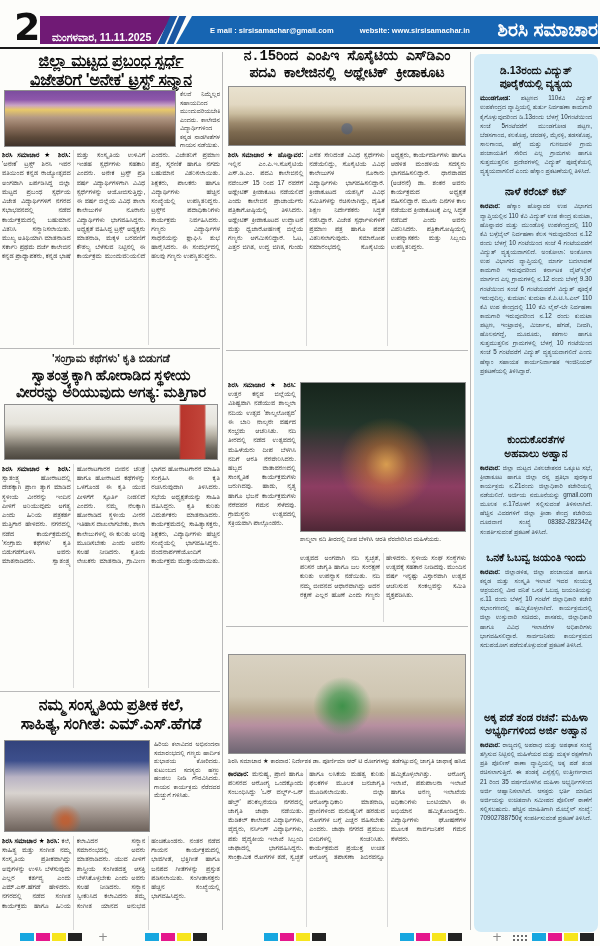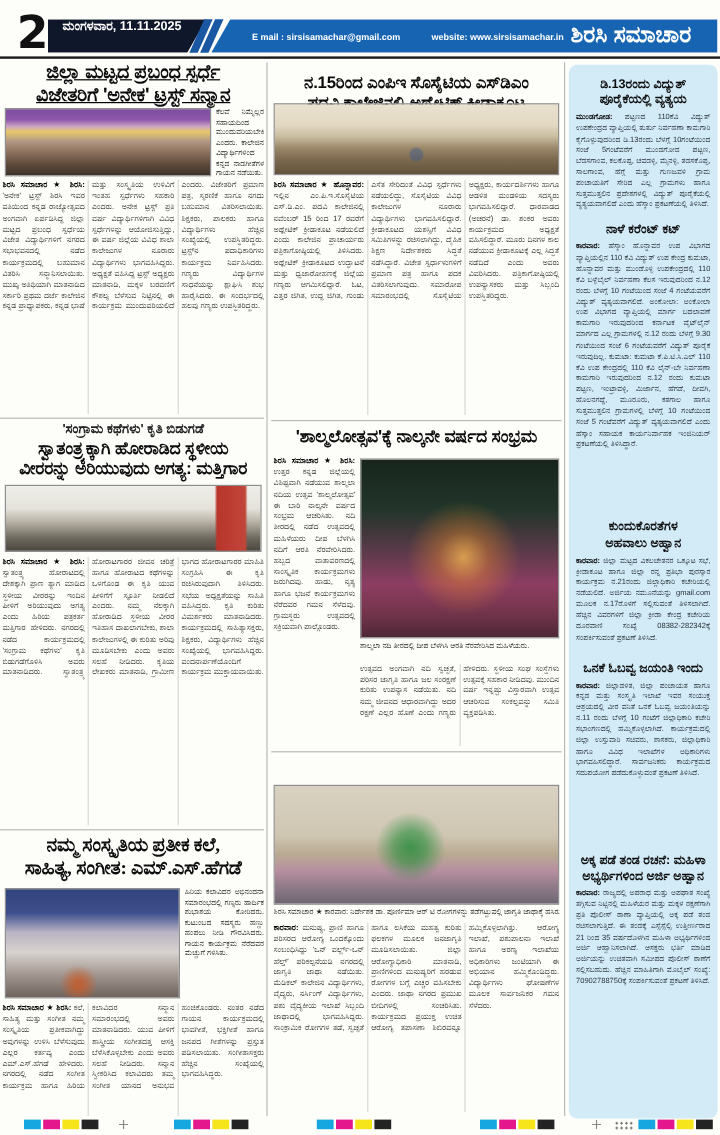--- a/index.html
+++ b/index.html
@@ -3,30 +3,30 @@
 <meta charset="utf-8">
 <style>
   html,body{margin:0;padding:0;}
   body{background:#e8e8e4;font-family:"Liberation Sans","DejaVu Sans",sans-serif;}
   .page{position:relative;width:600px;height:946px;background:#fdfdfa;overflow:hidden;}
   .abs{position:absolute;}
 
   
   .pagenum{left:14px;top:8px;font-size:38px;font-weight:bold;color:#111;line-height:1;
            font-family:"DejaVu Sans",sans-serif;}
-  .datebar{left:40px;top:16px;width:132px;height:28px;background:#0f172a;
+  .datebar{left:40px;top:16px;width:132px;height:28px;background:#701a75;
            clip-path:polygon(0 0,100% 0,calc(100% - 16px) 100%,0 100%);
-           display:flex;align-items:flex-start;}
+           display:flex;align-items:flex-end;}
   .datebar span{color:#fff;font-weight:bold;font-size:10.5px;padding-left:12px;white-space:nowrap;}
   .slash{top:16px;width:7px;height:28px;background:#1a57a2;transform:skewX(-24deg);}
   .bluebar{left:176px;top:16px;width:422px;height:28px;background:#1765b2;
            clip-path:polygon(16px 0,100% 0,100% 100%,0 100%);
            display:flex;align-items:center;}
   .contact{color:#fff;font-weight:bold;font-size:7.5px;white-space:nowrap;}
-  .masthead{color:#fff;font-weight:bold;font-size:19px;margin-left:auto;padding-right:22px;white-space:nowrap;}
+  .masthead{color:#fff;font-weight:bold;font-size:19px;margin-left:auto;padding-right:0;white-space:nowrap;}
   .headrule{left:0;top:47px;width:600px;height:2px;background:#1a1a1a;}
 
   
   .vrule{width:1px;background:#b9b9b9;}
   .hrule{height:1px;background:#b9b9b9;}
 
   
   .headline{font-weight:bold;color:#0d0d0d;text-align:center;line-height:1.18;
             white-space:pre-line;letter-spacing:-.2px;}
   .kicker{font-weight:bold;color:#222;text-align:center;font-size:11px;}
@@ -107,44 +107,41 @@
     <div class="headline" style="font-size:16px;">ಜಿಲ್ಲಾ ಮಟ್ಟದ ಪ್ರಬಂಧ ಸ್ಪರ್ಧೆ
 ವಿಜೇತರಿಗೆ 'ಅನೇಕ' ಟ್ರಸ್ಟ್ ಸನ್ಮಾನ</div>
   </div>
   <div class="abs photo ph1" style="left:4px;top:90px;width:172px;height:57px;"></div>
   <div class="abs caption" style="left:180px;top:90px;width:40px;height:57px;">ಕೆಲವೆ ನಿಮ್ಮೆಲ್ಲರ ಸಹಾಯದಿಂದ ಮುಂದುವರಿಯಬೇಕಿದೆ ಎಂದರು. ಕಾಲೇಜಿನ ವಿದ್ಯಾರ್ಥಿಗಳಿಂದ ಕನ್ನಡ ನಾಡಗೀತೆಗಳ ಗಾಯನ ನಡೆಯಿತು.</div>
   <div class="abs body-cols cols3" style="left:2px;top:150px;width:218px;height:195px;">
     <span class="lead">ಶಿರಸಿ ಸಮಾಚಾರ ★ ಶಿರಸಿ:</span>
     <span>'ಅನೇಕ' ಟ್ರಸ್ಟ್ ಶಿರಸಿ ಇವರ ವತಿಯಿಂದ ಕನ್ನಡ ರಾಜ್ಯೋತ್ಸವದ ಅಂಗವಾಗಿ ಏರ್ಪಡಿಸಿದ್ದ ಜಿಲ್ಲಾ ಮಟ್ಟದ ಪ್ರಬಂಧ ಸ್ಪರ್ಧೆಯ ವಿಜೇತ ವಿದ್ಯಾರ್ಥಿಗಳಿಗೆ ನಗರದ ಸಭಾಭವನದಲ್ಲಿ ನಡೆದ ಕಾರ್ಯಕ್ರಮದಲ್ಲಿ ಬಹುಮಾನ ವಿತರಿಸಿ ಸನ್ಮಾನಿಸಲಾಯಿತು. ಮುಖ್ಯ ಅತಿಥಿಯಾಗಿ ಮಾತನಾಡಿದ ಸರ್ಕಾರಿ ಪ್ರಥಮ ದರ್ಜೆ ಕಾಲೇಜಿನ ಕನ್ನಡ ಪ್ರಾಧ್ಯಾಪಕರು, ಕನ್ನಡ ಭಾಷೆ ಮತ್ತು ಸಂಸ್ಕೃತಿಯ ಉಳಿವಿಗೆ ಇಂತಹ ಸ್ಪರ್ಧೆಗಳು ಸಹಕಾರಿ ಎಂದರು. ಅನೇಕ ಟ್ರಸ್ಟ್ ಪ್ರತಿ ವರ್ಷ ವಿದ್ಯಾರ್ಥಿಗಳಿಗಾಗಿ ವಿವಿಧ ಸ್ಪರ್ಧೆಗಳನ್ನು ಆಯೋಜಿಸುತ್ತಿದ್ದು, ಈ ವರ್ಷ ಜಿಲ್ಲೆಯ ವಿವಿಧ ಶಾಲಾ ಕಾಲೇಜುಗಳ ನೂರಾರು ವಿದ್ಯಾರ್ಥಿಗಳು ಭಾಗವಹಿಸಿದ್ದರು. ಅಧ್ಯಕ್ಷತೆ ವಹಿಸಿದ್ದ ಟ್ರಸ್ಟ್ ಅಧ್ಯಕ್ಷರು ಮಾತನಾಡಿ, ಮಕ್ಕಳ ಬರವಣಿಗೆ ಕೌಶಲ್ಯ ಬೆಳೆಸುವ ನಿಟ್ಟಿನಲ್ಲಿ ಈ ಕಾರ್ಯಕ್ರಮ ಮುಂದುವರಿಯಲಿದೆ ಎಂದರು. ವಿಜೇತರಿಗೆ ಪ್ರಮಾಣ ಪತ್ರ, ಸ್ಮರಣಿಕೆ ಹಾಗೂ ನಗದು ಬಹುಮಾನ ವಿತರಿಸಲಾಯಿತು. ಶಿಕ್ಷಕರು, ಪಾಲಕರು ಹಾಗೂ ವಿದ್ಯಾರ್ಥಿಗಳು ಹೆಚ್ಚಿನ ಸಂಖ್ಯೆಯಲ್ಲಿ ಉಪಸ್ಥಿತರಿದ್ದರು. ಟ್ರಸ್ಟ್‌ನ ಪದಾಧಿಕಾರಿಗಳು ಕಾರ್ಯಕ್ರಮ ನಿರ್ವಹಿಸಿದರು. ಗಣ್ಯರು ವಿದ್ಯಾರ್ಥಿಗಳ ಸಾಧನೆಯನ್ನು ಶ್ಲಾಘಿಸಿ ಶುಭ ಹಾರೈಸಿದರು. ಈ ಸಂದರ್ಭದಲ್ಲಿ ಹಲವು ಗಣ್ಯರು ಉಪಸ್ಥಿತರಿದ್ದರು.</span>
   </div>
 
-  <div class="abs" style="left:226px;top:60px;width:242px;">
+  <div class="abs" style="left:226px;top:48px;width:242px;font-family:Liberation Mono, monospace;">
     <div class="headline" style="font-size:14px;">ನ.15ರಿಂದ ಎಂಪಿಇ ಸೊಸೈಟಿಯ ಎಸ್‌ಡಿಎಂ
 ಪದವಿ ಕಾಲೇಜಿನಲ್ಲಿ ಅಥ್ಲೇಟಿಕ್ ಕ್ರೀಡಾಕೂಟ</div>
   </div>
   <div class="abs photo ph2" style="left:228px;top:86px;width:238px;height:60px;"></div>
   <div class="abs body-cols cols3" style="left:228px;top:150px;width:238px;height:196px;">
     <span class="lead">ಶಿರಸಿ ಸಮಾಚಾರ ★ ಹೊನ್ನಾವರ:</span>
     <span>ಇಲ್ಲಿನ ಎಂ.ಪಿ.ಇ.ಸೊಸೈಟಿಯ ಎಸ್.ಡಿ.ಎಂ. ಪದವಿ ಕಾಲೇಜಿನಲ್ಲಿ ನವೆಂಬರ್ 15 ರಿಂದ 17 ರವರೆಗೆ ಅಥ್ಲೇಟಿಕ್ ಕ್ರೀಡಾಕೂಟ ನಡೆಯಲಿದೆ ಎಂದು ಕಾಲೇಜಿನ ಪ್ರಾಚಾರ್ಯರು ಪತ್ರಿಕಾಗೋಷ್ಠಿಯಲ್ಲಿ ತಿಳಿಸಿದರು. ಅಥ್ಲೇಟಿಕ್ ಕ್ರೀಡಾಕೂಟದ ಉದ್ಘಾಟನೆ ಮತ್ತು ಧ್ವಜಾರೋಹಣಕ್ಕೆ ಜಿಲ್ಲೆಯ ಗಣ್ಯರು ಆಗಮಿಸಲಿದ್ದಾರೆ. ಓಟ, ಎತ್ತರ ಜಿಗಿತ, ಉದ್ದ ಜಿಗಿತ, ಗುಂಡು ಎಸೆತ ಸೇರಿದಂತೆ ವಿವಿಧ ಸ್ಪರ್ಧೆಗಳು ನಡೆಯಲಿದ್ದು, ಸೊಸೈಟಿಯ ವಿವಿಧ ಕಾಲೇಜುಗಳ ನೂರಾರು ವಿದ್ಯಾರ್ಥಿಗಳು ಭಾಗವಹಿಸಲಿದ್ದಾರೆ. ಕ್ರೀಡಾಕೂಟದ ಯಶಸ್ಸಿಗೆ ವಿವಿಧ ಸಮಿತಿಗಳನ್ನು ರಚಿಸಲಾಗಿದ್ದು, ದೈಹಿಕ ಶಿಕ್ಷಣ ನಿರ್ದೇಶಕರು ಸಿದ್ಧತೆ ನಡೆಸಿದ್ದಾರೆ. ವಿಜೇತ ಸ್ಪರ್ಧಾಳುಗಳಿಗೆ ಪ್ರಮಾಣ ಪತ್ರ ಹಾಗೂ ಪದಕ ವಿತರಿಸಲಾಗುವುದು. ಸಮಾರೋಪ ಸಮಾರಂಭದಲ್ಲಿ ಸೊಸೈಟಿಯ ಅಧ್ಯಕ್ಷರು, ಕಾರ್ಯದರ್ಶಿಗಳು ಹಾಗೂ ಆಡಳಿತ ಮಂಡಳಿಯ ಸದಸ್ಯರು ಭಾಗವಹಿಸಲಿದ್ದಾರೆ. ಧಾರವಾಡದ (ಅಚರನೆ) ಡಾ. ಶಂಕರ ಅವರು ಕಾರ್ಯಕ್ರಮದ ಅಧ್ಯಕ್ಷತೆ ವಹಿಸಲಿದ್ದಾರೆ. ಮೂರು ದಿನಗಳ ಕಾಲ ನಡೆಯುವ ಕ್ರೀಡಾಕೂಟಕ್ಕೆ ಎಲ್ಲ ಸಿದ್ಧತೆ ನಡೆದಿದೆ ಎಂದು ಅವರು ವಿವರಿಸಿದರು. ಪತ್ರಿಕಾಗೋಷ್ಠಿಯಲ್ಲಿ ಉಪನ್ಯಾಸಕರು ಮತ್ತು ಸಿಬ್ಬಂದಿ ಉಪಸ್ಥಿತರಿದ್ದರು.</span>
   </div>
 
   <div class="abs" style="left:2px;top:352px;width:218px;">
     <div class="kicker">'ಸಂಗ್ರಾಮ ಕಥೆಗಳು' ಕೃತಿ ಬಿಡುಗಡೆ</div>
     <div class="headline" style="font-size:14.5px;margin-top:2px;">ಸ್ವಾತಂತ್ರ್ಯಕ್ಕಾಗಿ ಹೋರಾಡಿದ ಸ್ಥಳೀಯ
 ವೀರರನ್ನು ಅರಿಯುವುದು ಅಗತ್ಯ: ಮತ್ತಿಗಾರ</div>
   </div>
   <div class="abs photo ph3" style="left:4px;top:404px;width:214px;height:56px;"></div>
   <div class="abs body-cols cols3" style="left:2px;top:464px;width:218px;height:224px;">
     <span class="lead">ಶಿರಸಿ ಸಮಾಚಾರ ★ ಶಿರಸಿ:</span>
     <span>ಸ್ವಾತಂತ್ರ್ಯ ಹೋರಾಟದಲ್ಲಿ ದೇಶಕ್ಕಾಗಿ ಪ್ರಾಣ ತ್ಯಾಗ ಮಾಡಿದ ಸ್ಥಳೀಯ ವೀರರನ್ನು ಇಂದಿನ ಪೀಳಿಗೆ ಅರಿಯುವುದು ಅಗತ್ಯ ಎಂದು ಹಿರಿಯ ಪತ್ರಕರ್ತ ಮತ್ತಿಗಾರ ಹೇಳಿದರು. ನಗರದಲ್ಲಿ ನಡೆದ ಕಾರ್ಯಕ್ರಮದಲ್ಲಿ 'ಸಂಗ್ರಾಮ ಕಥೆಗಳು' ಕೃತಿ ಬಿಡುಗಡೆಗೊಳಿಸಿ ಅವರು ಮಾತನಾಡಿದರು. ಸ್ವಾತಂತ್ರ್ಯ ಹೋರಾಟಗಾರರ ಜೀವನ ಚರಿತ್ರೆ ಹಾಗೂ ಹೋರಾಟದ ಕಥೆಗಳನ್ನು ಒಳಗೊಂಡ ಈ ಕೃತಿ ಯುವ ಪೀಳಿಗೆಗೆ ಸ್ಫೂರ್ತಿ ನೀಡಲಿದೆ ಎಂದರು. ನಮ್ಮ ನೆಲಕ್ಕಾಗಿ ಹೋರಾಡಿದ ಸ್ಥಳೀಯ ವೀರರ ಇತಿಹಾಸ ದಾಖಲಾಗಬೇಕು, ಶಾಲಾ ಕಾಲೇಜುಗಳಲ್ಲಿ ಈ ಕುರಿತು ಅರಿವು ಮೂಡಿಸಬೇಕು ಎಂದು ಅವರು ಸಲಹೆ ನೀಡಿದರು. ಕೃತಿಯ ಲೇಖಕರು ಮಾತನಾಡಿ, ಗ್ರಾಮೀಣ ಭಾಗದ ಹೋರಾಟಗಾರರ ಮಾಹಿತಿ ಸಂಗ್ರಹಿಸಿ ಈ ಕೃತಿ ರಚಿಸಿರುವುದಾಗಿ ತಿಳಿಸಿದರು. ಸಭೆಯ ಅಧ್ಯಕ್ಷತೆಯನ್ನು ಸಾಹಿತಿ ವಹಿಸಿದ್ದರು. ಕೃತಿ ಕುರಿತು ವಿಮರ್ಶಕರು ಮಾತನಾಡಿದರು. ಕಾರ್ಯಕ್ರಮದಲ್ಲಿ ಸಾಹಿತ್ಯಾಸಕ್ತರು, ಶಿಕ್ಷಕರು, ವಿದ್ಯಾರ್ಥಿಗಳು ಹೆಚ್ಚಿನ ಸಂಖ್ಯೆಯಲ್ಲಿ ಭಾಗವಹಿಸಿದ್ದರು. ವಂದನಾರ್ಪಣೆಯೊಂದಿಗೆ ಕಾರ್ಯಕ್ರಮ ಮುಕ್ತಾಯವಾಯಿತು.</span>
   </div>
 
-  <div class="abs" style="left:226px;top:356px;width:242px;">
-    <div class="headline" style="font-size:14.5px;">'ಶಾಲ್ಮಲೋತ್ಸವ'ಕ್ಕೆ ನಾಲ್ಕನೇ ವರ್ಷದ ಸಂಭ್ರಮ</div>
-  </div>
   <div class="abs body-cols cols1" style="left:228px;top:380px;width:68px;height:242px;">
     <span class="lead">ಶಿರಸಿ ಸಮಾಚಾರ ★ ಶಿರಸಿ:</span>
     <span>ಉತ್ತರ ಕನ್ನಡ ಜಿಲ್ಲೆಯಲ್ಲಿ ವಿಶಿಷ್ಟವಾಗಿ ನಡೆಯುವ ಶಾಲ್ಮಲಾ ನದಿಯ ಉತ್ಸವ 'ಶಾಲ್ಮಲೋತ್ಸವ' ಈ ಬಾರಿ ನಾಲ್ಕನೇ ವರ್ಷದ ಸಂಭ್ರಮ ಆಚರಿಸಿತು. ನದಿ ತೀರದಲ್ಲಿ ನಡೆದ ಉತ್ಸವದಲ್ಲಿ ಮಹಿಳೆಯರು ದೀಪ ಬೆಳಗಿಸಿ ನದಿಗೆ ಆರತಿ ನೆರವೇರಿಸಿದರು. ಹಬ್ಬದ ವಾತಾವರಣದಲ್ಲಿ ಸಾಂಸ್ಕೃತಿಕ ಕಾರ್ಯಕ್ರಮಗಳು ಜರುಗಿದವು. ಹಾಡು, ನೃತ್ಯ ಹಾಗೂ ಭಜನೆ ಕಾರ್ಯಕ್ರಮಗಳು ನೆರೆದವರ ಗಮನ ಸೆಳೆದವು. ಗ್ರಾಮಸ್ಥರು ಉತ್ಸವದಲ್ಲಿ ಸಕ್ರಿಯವಾಗಿ ಪಾಲ್ಗೊಂಡರು.</span>
   </div>
   <div class="abs photo ph4" style="left:300px;top:382px;width:166px;height:150px;"></div>
   <div class="abs caption" style="left:300px;top:535px;width:166px;height:16px;">ಶಾಲ್ಮಲಾ ನದಿ ತೀರದಲ್ಲಿ ದೀಪ ಬೆಳಗಿಸಿ ಆರತಿ ನೆರವೇರಿಸಿದ ಮಹಿಳೆಯರು.</div>
   <div class="abs body-cols cols2" style="left:300px;top:553px;width:166px;height:69px;">
     <span>ಉತ್ಸವದ ಅಂಗವಾಗಿ ನದಿ ಸ್ವಚ್ಛತೆ, ಪರಿಸರ ಜಾಗೃತಿ ಹಾಗೂ ಜಲ ಸಂರಕ್ಷಣೆ ಕುರಿತು ಉಪನ್ಯಾಸ ನಡೆಯಿತು. ನದಿ ನಮ್ಮ ಜೀವನದ ಆಧಾರವಾಗಿದ್ದು ಅದರ ರಕ್ಷಣೆ ಎಲ್ಲರ ಹೊಣೆ ಎಂದು ಗಣ್ಯರು ಹೇಳಿದರು. ಸ್ಥಳೀಯ ಸಂಘ ಸಂಸ್ಥೆಗಳು ಉತ್ಸವಕ್ಕೆ ಸಹಕಾರ ನೀಡಿದವು. ಮುಂದಿನ ವರ್ಷ ಇನ್ನಷ್ಟು ವಿಸ್ತಾರವಾಗಿ ಉತ್ಸವ ಆಚರಿಸುವ ಸಂಕಲ್ಪವನ್ನು ಸಮಿತಿ ವ್ಯಕ್ತಪಡಿಸಿತು.</span>
   </div>
 

